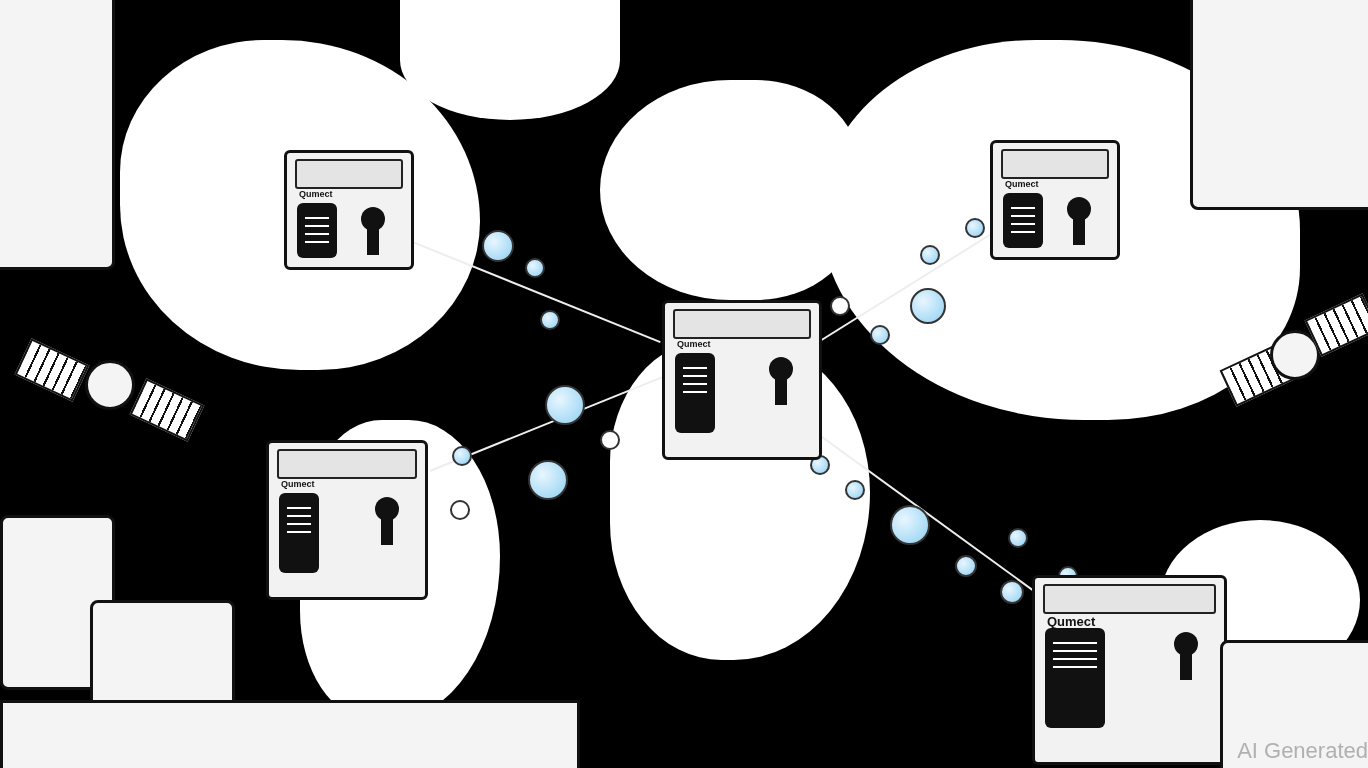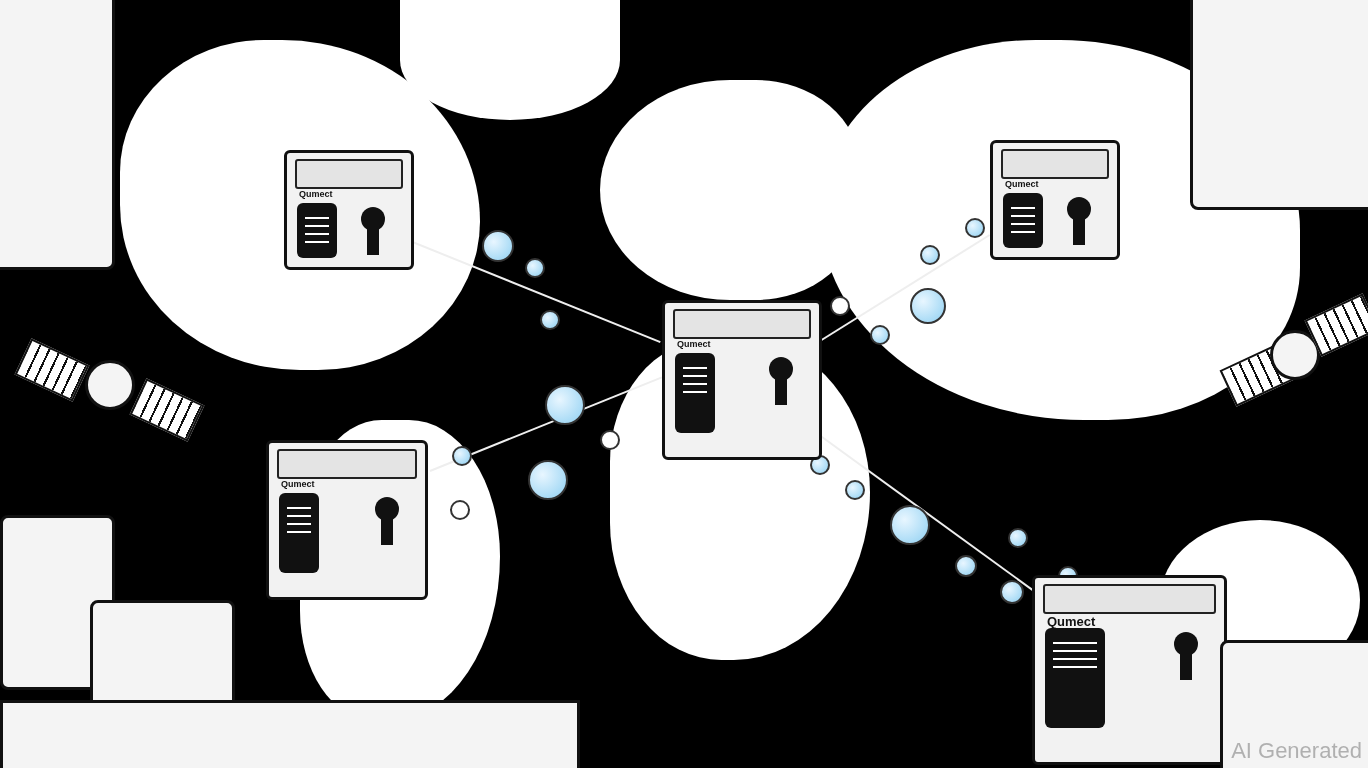--- a/index.html
+++ b/index.html
@@ -13,21 +13,21 @@
   .cube .grille::before{content:"";position:absolute;left:8px;right:8px;top:14px;height:2px;background:#fff;box-shadow:0 8px 0 #fff,0 16px 0 #fff,0 24px 0 #fff;}
   .cube .lock{position:absolute;right:18px;top:54px;width:40px;height:52px;}
   .cube .lock::before{content:"";position:absolute;left:8px;top:0;width:24px;height:24px;border-radius:50%;background:#111;}
   .cube .lock::after{content:"";position:absolute;left:14px;top:18px;width:12px;height:30px;background:#111;}
   .node{position:absolute;border-radius:50%;background:radial-gradient(circle at 35% 35%,#e8f6ff,#8fd0f2);border:2px solid #333;box-sizing:border-box;}
   .node.w{background:#fff;}
   .link{position:absolute;height:2px;background:#eee;transform-origin:0 50%;}
   .device{position:absolute;background:#f4f4f4;border:3px solid #111;border-radius:8px;box-sizing:border-box;}
   .sat{position:absolute;}
   .panel{position:absolute;width:60px;height:36px;background:repeating-linear-gradient(90deg,#fff 0 8px,#111 8px 10px),#fff;border:2px solid #111;}
-  .watermark{position:absolute;right:6px;bottom:4px;font-size:22px;color:rgba(120,120,120,0.55);}
+  .watermark{position:absolute;right:0;bottom:4px;font-size:22px;color:rgba(120,120,120,0.55);}
 </style>
 </head>
 <body>
 
 <div class="scene">
 
   <div class="land" style="left:120px;top:40px;width:360px;height:330px;border-radius:40% 55% 45% 50%;"></div>
   <div class="land" style="left:400px;top:0;width:220px;height:120px;border-radius:0 0 50% 50%;"></div>
   <div class="land" style="left:300px;top:420px;width:200px;height:300px;border-radius:45% 50% 60% 40%;"></div>
   <div class="land" style="left:600px;top:80px;width:260px;height:220px;border-radius:50% 40% 40% 50%;"></div>

